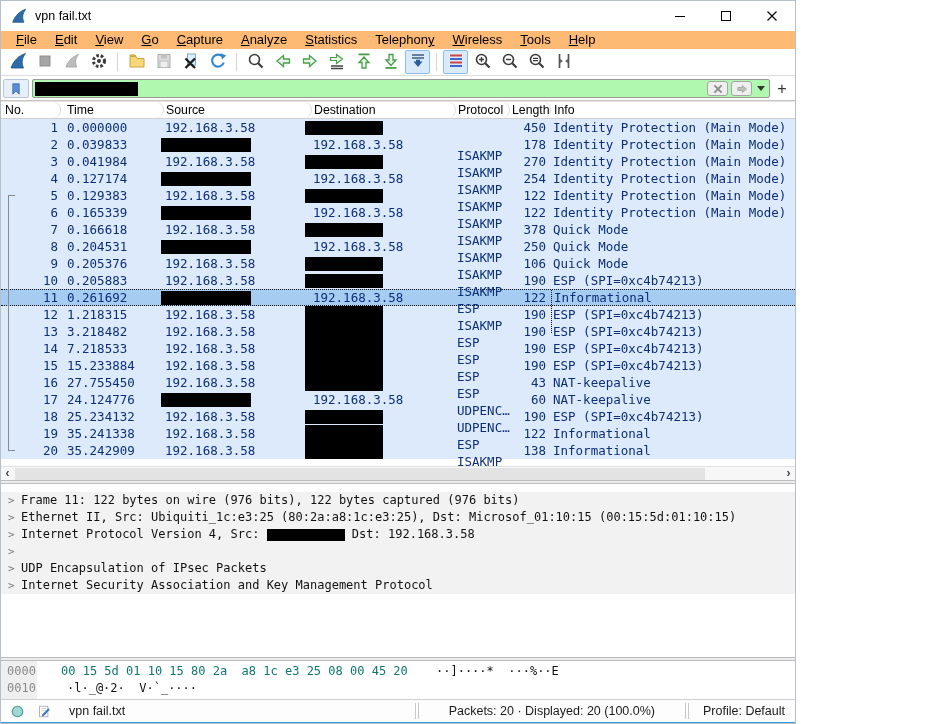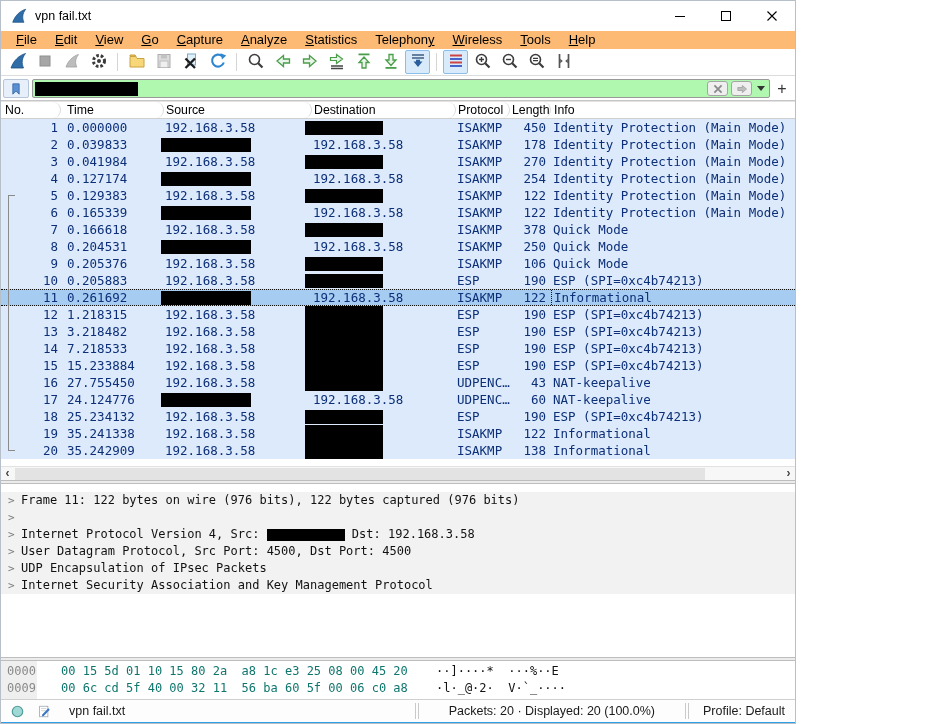--- a/index.html
+++ b/index.html
@@ -57,21 +57,21 @@
   .plrows { position:absolute; left:0; top:118px; width:100%; height:347px; background:#fff; }
   .prow { display:grid; grid-template-columns:60px 103px 148px 144px 54px 41px auto;
     height:17px; line-height:17px; background:var(--row-bg,#dceafb); color:var(--row-fg,#0c2f78);
     font-family:"DejaVu Sans Mono","Liberation Mono",monospace; font-size:12.5px; white-space:nowrap; }
   .prow.selected { background:var(--sel-bg,#a6cdf1);
     border-top:1px dotted #111; border-bottom:1px dotted #111; line-height:15px; }
   .prow.selected .c-info { border-left:1px dotted #111; }
   .c-no { text-align:right; padding-right:3px; }
   .c-time { padding-left:6px; }
   .c-source,.c-destination { padding-left:1px; overflow:visible; }
-  .c-protocol { padding-left:1px; }
+  .c-protocol { padding-left:1px;margin-top:28px; }
   .c-length { text-align:right; padding-right:5px; }
   .c-info { padding-left:2px; }
   .redact { background:#000; }
   .srcbox { width:90px; height:14px; margin:1.5px 0 0 -4px; }
   .dstbox { width:78px; height:14px; margin:1.5px 0 0 -8px; }
   .dstbox.full { height:17px; margin-top:0; }
   .prow.selected .srcbox { margin-top:0.5px; }
   .bracket { position:absolute; background:#8a8a8a; }
   
   .plscroll { position:absolute; left:0; top:465px; width:100%; height:14px; background:#f7f7f7;
@@ -551,39 +551,38 @@
   <div class="plscroll">
     <span class="sarrow left">‹</span>
     <div class="sthumb"></div>
     <span class="sarrow right">›</span>
   </div>
 
   <div class="split s1"></div>
 
   <div class="details" id="details">
       <div class="drow"><span class="chev">&gt;</span><span class="dtext">Frame 11: 122 bytes on wire (976 bits), 122 bytes captured (976 bits)</span></div>
+      <div class="drow"><span class="chev">&gt;</span><span class="dtext">Ethernet II, Src: Ubiquiti_1c:e3:25 (80:2a:a8:1c:e3:25), Dst: Microsof_01:10:15 (00:15:5d:01:10:15)</span></div>
+      <div class="drow"><span class="chev">&gt;</span><span class="dtext">Internet Protocol Version 4, Src: <span class="redact-inline"></span> Dst: 192.168.3.58</span></div>
       <div class="drow"><span class="chev">&gt;</span></div>
-      <div class="drow"><span class="chev">&gt;</span><span class="dtext">Internet Protocol Version 4, Src: <span class="redact-inline"></span> Dst: 192.168.3.58</span></div>
-      <div class="drow"><span class="chev">&gt;</span><span class="dtext">User Datagram Protocol, Src Port: 4500, Dst Port: 4500</span></div>
       <div class="drow"><span class="chev">&gt;</span><span class="dtext">UDP Encapsulation of IPsec Packets</span></div>
       <div class="drow"><span class="chev">&gt;</span><span class="dtext">Internet Security Association and Key Management Protocol</span></div>
     </div>
 
   <div class="split s2"></div>
 
   <div class="hexpane" id="hexpane">
     <div class="hexgut"></div>
   <div class="hrow">
         <span class="hoffset">0000</span>
         <span class="hhex">00 15 5d 01 10 15 80 2a  a8 1c e3 25 08 00 45 20</span>
         <span class="hascii">··]····*  ···%··E</span>
       </div>
       <div class="hrow">
-        <span class="hoffset">0009</span>
-        <span class="hhex">00 6c cd 5f 40 00 32 11  56 ba 60 5f 00 06 c0 a8</span>
+        <span class="hoffset">0010</span>
         <span class="hascii">·l·_@·2·  V·`_····</span>
       </div>
     </div>
 
   <div class="statusbar">
     <button class="sb-icon">
       <svg width="15" height="15" viewBox="0 0 20 20">
           <circle cx="10" cy="10" r="7" fill="#9fd8d4" stroke="#4c9a96" stroke-width="1.5"></circle>
         </svg>
     </button>

